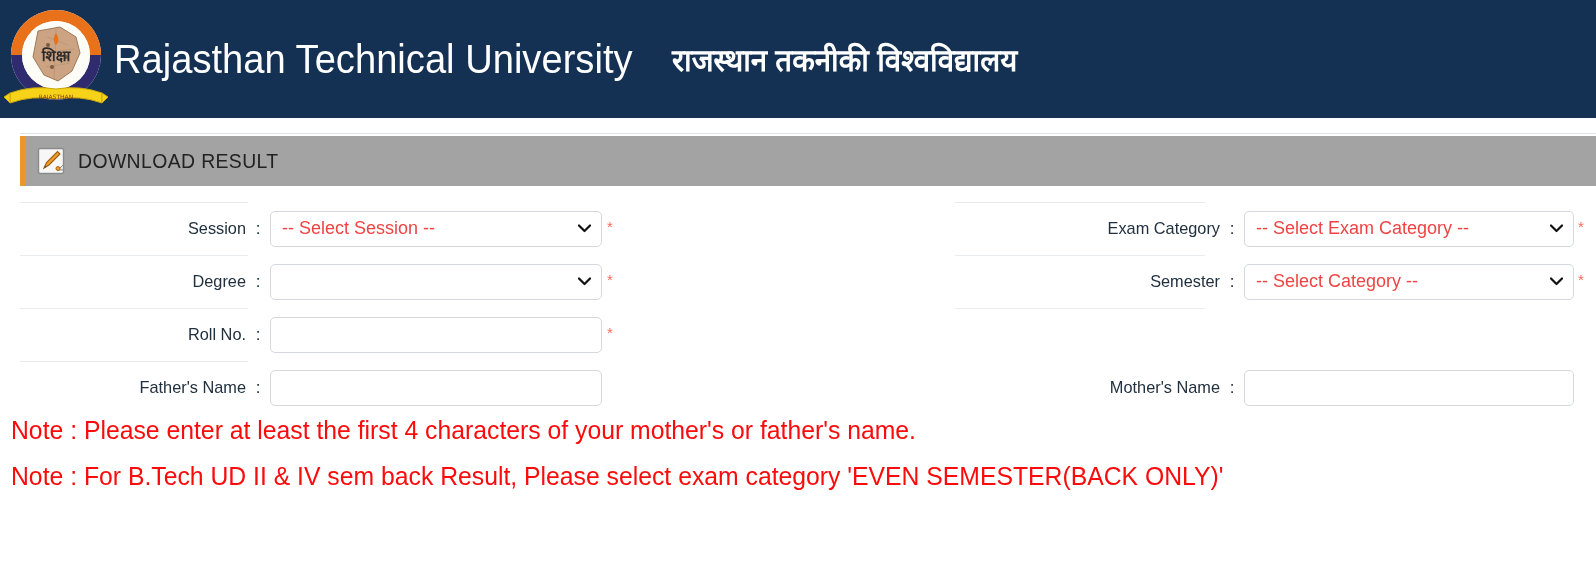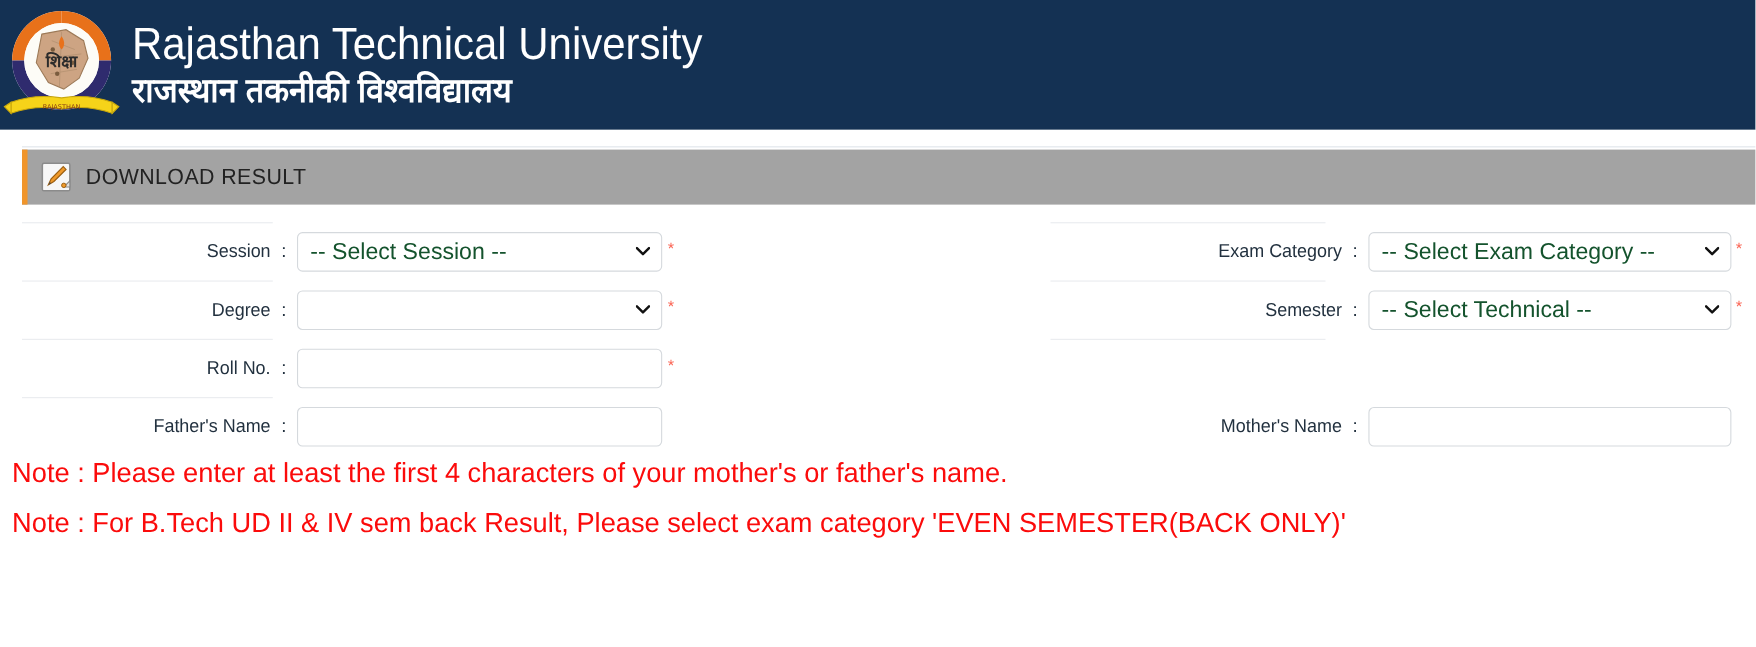--- a/index.html
+++ b/index.html
@@ -25,23 +25,23 @@
     align-items: center;
   }
   .logo-wrap {
     position: relative;
     width: 108px;
     height: 108px;
     margin-left: 2px;
     flex: 0 0 auto;
   }
   .brand-text {
-    margin-left: 10px;
-    display: flex;
-    flex-direction: column;
+    margin-left: 4px;
+    display: flex;
+    flex-direction: row;
     justify-content: center;
     line-height: 1.0;
   }
   .brand-en {
     color: #ffffff;
     font-size: 41px;
     font-family: "Liberation Sans Narrow", "Liberation Sans", sans-serif;
     font-weight: 400;
     letter-spacing: 0px;
     transform: scaleX(0.93);
@@ -161,22 +161,22 @@
     position: relative;
     flex: 0 0 auto;
   }
   .fld {
     box-sizing: border-box;
     width: 332px;
     height: 36px;
     border: 1px solid #d5d9dd;
     border-radius: 5px;
     background: #ffffff;
-    font-size: 21px;
-    color: #14532d;
+    font-size: 18px;
+    color: #ef4444;
     padding: 0 30px 0 11px;
     font-family: "Liberation Sans Narrow", "Liberation Sans", sans-serif;
     outline: none;
     display: flex;
     align-items: center;
     white-space: nowrap;
     overflow: hidden;
   }
   .col-right .fld { width: 330px; }
   .chev {
@@ -350,21 +350,21 @@
         </svg>
         <span class="req">*</span>
       </div>
     </div>
 
     <div class="frow">
       <div class="sep"></div>
       <div class="flabel">Semester</div>
       <div class="fcolon">:</div>
       <div class="fctrl">
-        <div class="fld">-- Select Technical --</div>
+        <div class="fld">-- Select Category --</div>
         <svg class="chev" viewBox="0 0 13 9">
           <path d="M1 1.5 L6.5 7 L12 1.5" stroke="#111111" stroke-width="2.2" fill="none" stroke-linecap="round" stroke-linejoin="round"></path>
         </svg>
         <span class="req">*</span>
       </div>
     </div>
 
     <div class="frow">
       <div class="sep"></div>
     </div>

